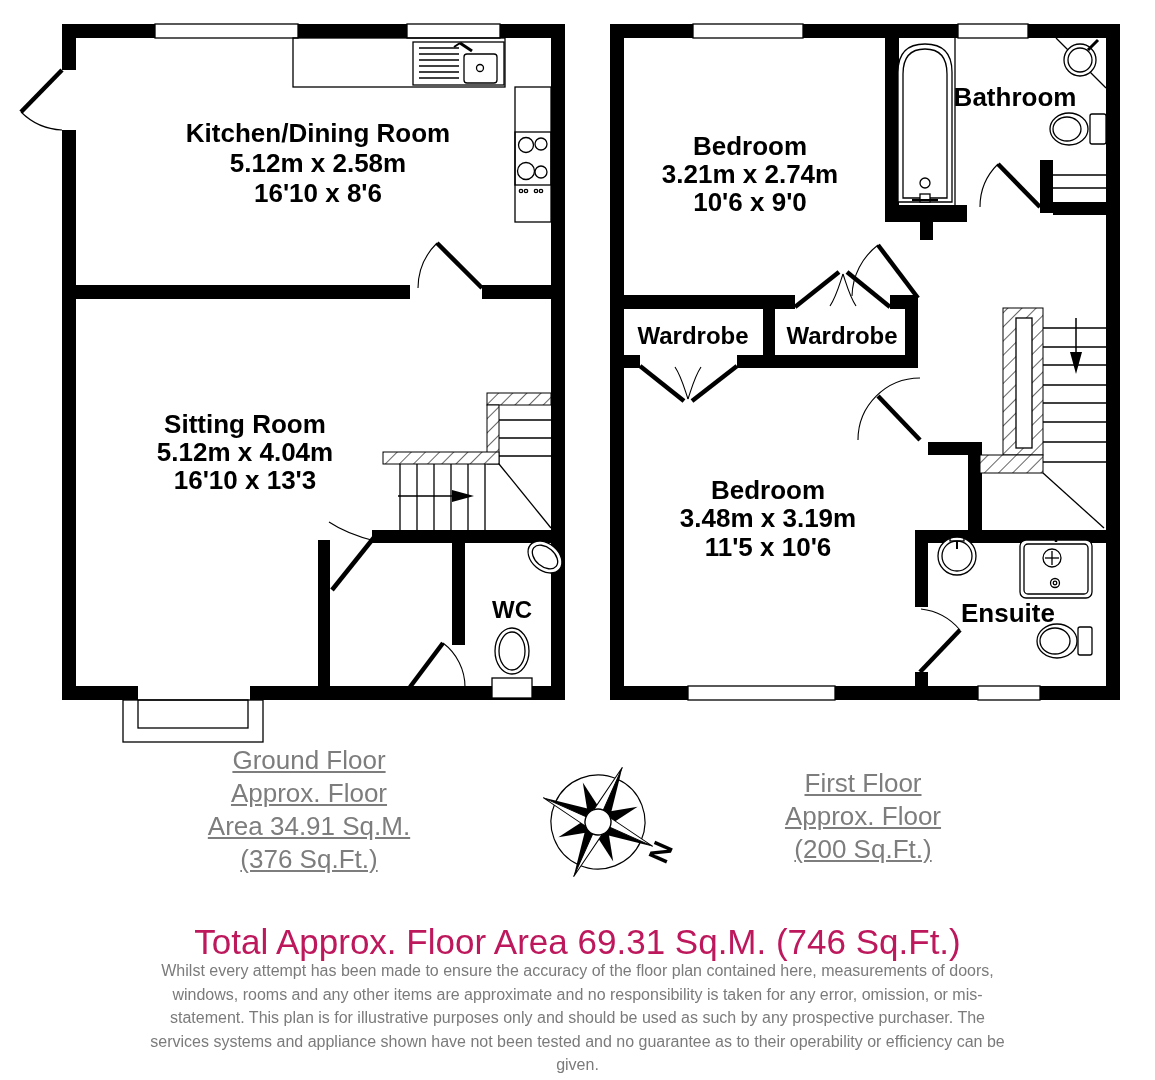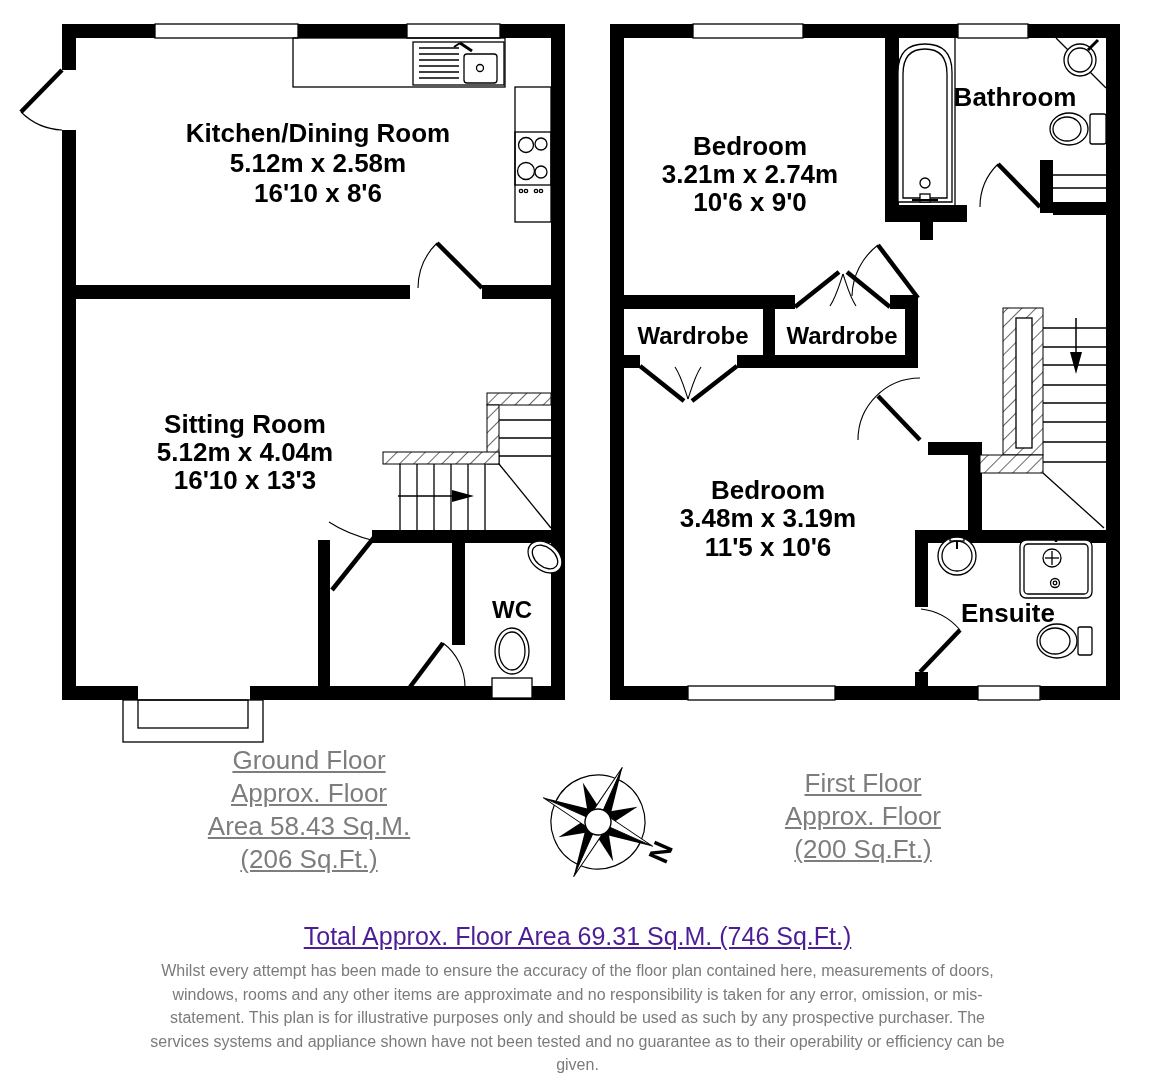--- a/index.html
+++ b/index.html
@@ -15,21 +15,21 @@
   .room-label{font-weight:bold;font-size:26px;text-anchor:middle;}
   .room-label-sm{font-weight:bold;font-size:24px;text-anchor:middle;}
   .caption{
     position:absolute;top:744px;width:360px;
     color:#7d7d7d;font-size:26px;line-height:33px;text-align:center;text-decoration:underline;
   }
   .caption-ground{left:129px;}
   .caption-first{left:683px;margin-top:23px;}
   .total-line{
     position:absolute;top:922px;left:0;width:1155px;
-    color:#4c1d95;font-size:25px;text-align:center;text-decoration:underline;
+    color:#be185d;font-size:35px;text-align:center;
   }
   .disclaimer{
     position:absolute;top:959px;left:147px;width:861px;
     color:#7b7b7b;font-size:16px;line-height:23.5px;text-align:center;
   }
   .wall{fill:#000000;}
   .win{fill:#ffffff;stroke:#000000;stroke-width:1.3;}
   .thin{fill:none;stroke:#000000;stroke-width:1.3;}
   .thinw{fill:#ffffff;stroke:#000000;stroke-width:1.3;}
   .leaf{stroke:#000000;stroke-width:4.5;}
@@ -320,22 +320,22 @@
       <polygon points="538,822 589,813 598,822" fill="#000"></polygon>
       <circle cx="598" cy="822" r="13" fill="#fff" stroke="#000" stroke-width="1.4"></circle>
     </g>
     <text x="660" y="861" transform="rotate(114 660 852)" font-size="28" font-weight="bold" text-anchor="middle">N</text>
   </g>
 </svg>
 
 <div class="caption caption-ground">
   <div>Ground Floor</div>
   <div>Approx. Floor</div>
-  <div>Area 58.43 Sq.M.</div>
-  <div>(206 Sq.Ft.)</div>
+  <div>Area 34.91 Sq.M.</div>
+  <div>(376 Sq.Ft.)</div>
 </div>
 <div class="caption caption-first">
   <div>First Floor</div>
   <div>Approx. Floor</div>
   <div>(200 Sq.Ft.)</div>
 </div>
 
 <div class="total-line">Total Approx. Floor Area 69.31 Sq.M. (746 Sq.Ft.)</div>
 
 <div class="disclaimer">Whilst every attempt has been made to ensure the accuracy of the floor plan contained here, measurements of doors, windows, rooms and any other items are approximate and no responsibility is taken for any error, omission, or mis-statement. This plan is for illustrative purposes only and should be used as such by any prospective purchaser. The services systems and appliance shown have not been tested and no guarantee as to their operability or efficiency can be given.</div>

